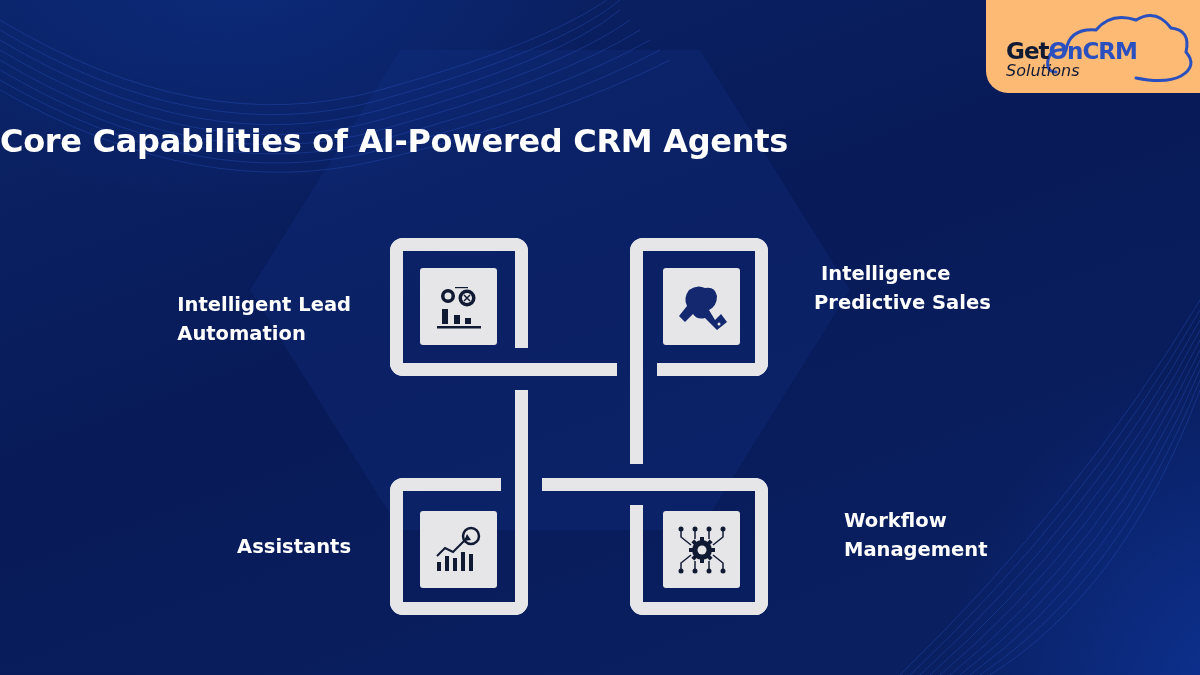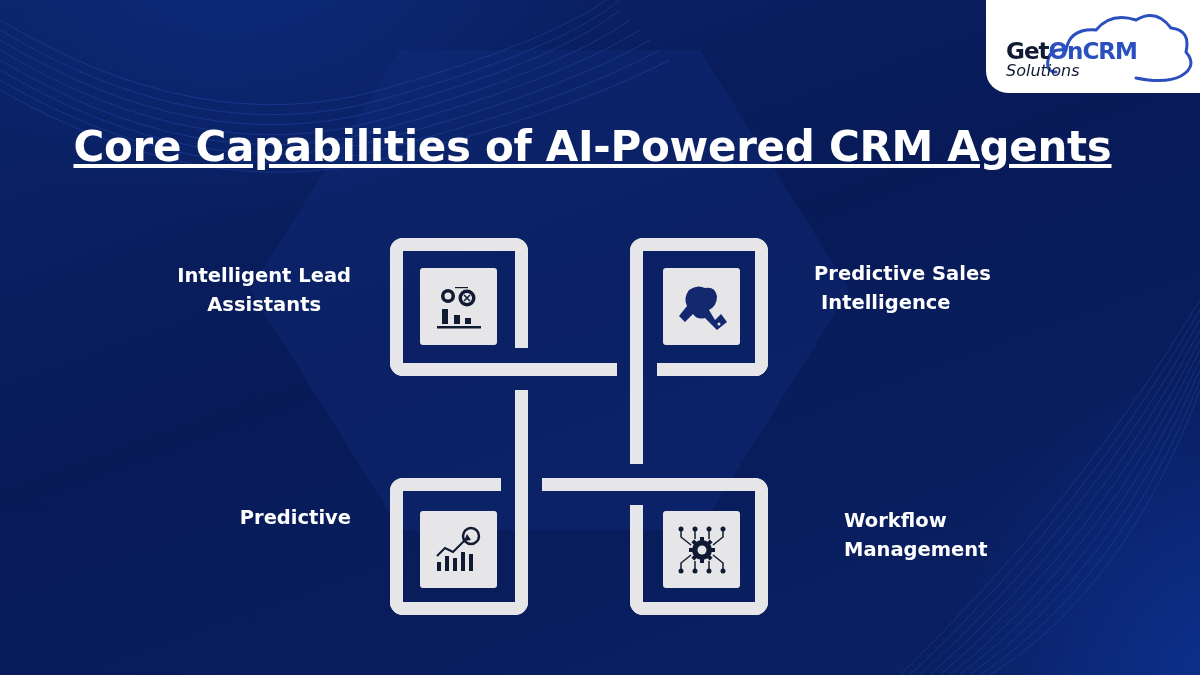--- a/index.html
+++ b/index.html
@@ -15,46 +15,46 @@
         radial-gradient(ellipse 460px 520px at 1240px 700px, #0d3192 0%, rgba(13,49,146,0) 65%),
         linear-gradient(160deg, #0b2467 0%, #081a58 45%, #0a2163 100%);
     }
     .bg svg { position: absolute; inset: 0; }
     .hexshape {
       position: absolute; left: 250px; top: 50px; width: 600px; height: 480px;
       background: rgba(20, 50, 140, 0.25);
       clip-path: polygon(25% 0, 75% 0, 100% 50%, 75% 100%, 25% 100%, 0 50%);
     }
     .title {
-      position: absolute; left: 0; top: 122px; width: 1185px; text-align: center;
-      color: #ffffff; font-weight: bold; font-size: 42px; letter-spacing: -0.3px; text-decoration: underline;
+      position: absolute; left: 0; top: 122px; width: 1185px; text-align: left;
+      color: #ffffff; font-weight: bold; font-size: 32px; letter-spacing: -0.3px;
     }
     .logo-card {
       position: absolute; right: 0; top: 0; width: 214px; height: 93px;
-      background: #ffffff; border-bottom-left-radius: 22px;
+      background: #fdba74; border-bottom-left-radius: 22px;
     }
     .logo-card svg { position: absolute; left: 0; top: 0; }
     .logo-get {
       position: absolute; left: 20px; top: 38px; font-weight: bold; font-size: 23px;
       color: #111a33; letter-spacing: -1px;
     }
     .logo-on { color: #2a4fbf; }
     .logo-crm { color: #2a4fbf; }
     .logo-sol {
       position: absolute; left: 20px; top: 61px; font-style: italic; font-size: 16px; color: #111a33;
     }
     .bar { position: absolute; background: #e6e6e9; }
     .tile {
       position: absolute; width: 77px; height: 77px; background: #e6e6e9; border-radius: 3px;
       display: flex; align-items: center; justify-content: center;
     }
     .label {
       position: absolute; color: #ffffff; font-weight: bold; font-size: 19.5px; line-height: 29px;
     }
-    .label.right-align { text-align: center; }
+    .label.right-align { text-align: left; margin-top: 29px; }
   </style>
 </head>
 <body>
 
 <div class="bg">
   <div class="hexshape"></div>
   <svg width="1200" height="675">
     <g fill="none" stroke="#2a56c8" stroke-opacity="0.35" stroke-width="1">
       <path d="M0 20 Q 200 140 380 90 T 620 -10"></path>
       <path d="M0 30 Q 200 150 380 100 T 620 0"></path>
@@ -179,28 +179,28 @@
           <path d="M20 48 L20 38"></path>
           <path d="M34 48 L34 38"></path>
           <path d="M48 48 L48 40 L38 32"></path>
       </g>
     </svg>
   </div>
 </div>
 
 <div class="label right-align" style="right:849px;top:261px;">
   <div>Intelligent Lead</div>
+  <div>Automation</div>
+</div>
+
+<div class="label" style="left:814px;top:259px;">
+  <div style="padding-left:7px;">Intelligence</div>
+  <div>Predictive Sales</div>
+</div>
+
+<div class="label right-align" style="right:849px;top:503px;">
   <div>Assistants</div>
-</div>
-
-<div class="label" style="left:814px;top:259px;">
-  <div>Predictive Sales</div>
-  <div style="padding-left:7px;">Intelligence</div>
-</div>
-
-<div class="label right-align" style="right:849px;top:503px;">
-  <div>Predictive</div>
 </div>
 
 <div class="label" style="left:844px;top:506px;">
   <div>Workflow</div>
   <div>Management</div>
 </div>
 
 </body></html>

